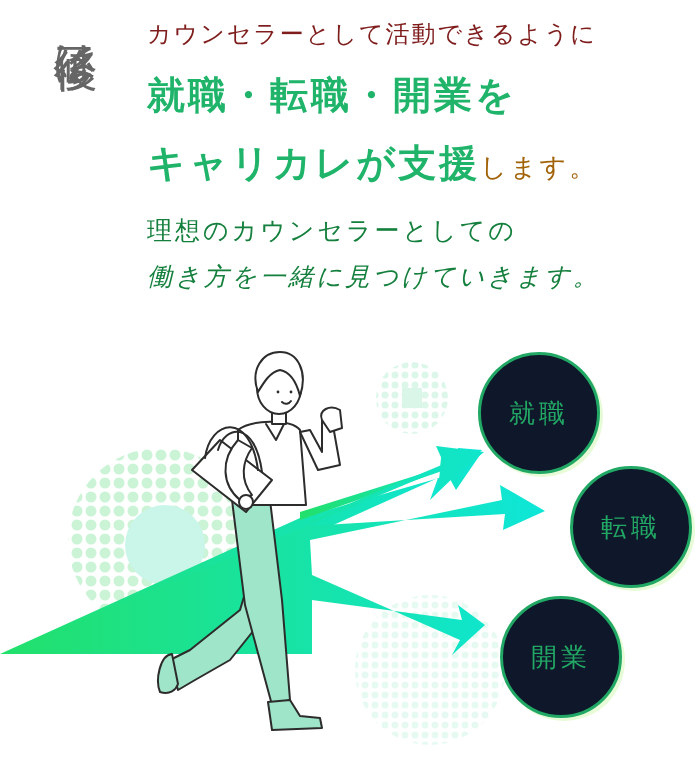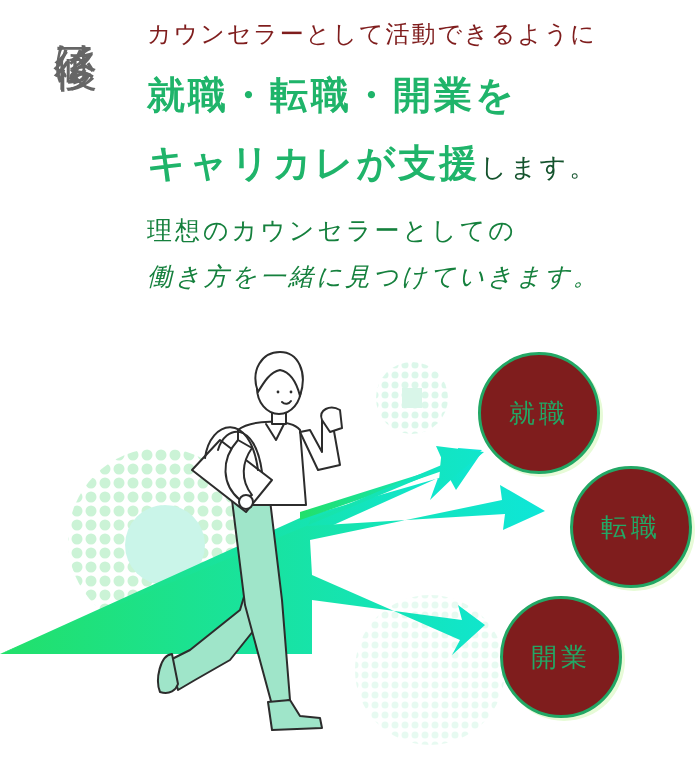--- a/index.html
+++ b/index.html
@@ -7,29 +7,29 @@
          font-family:"DejaVu Sans", "Liberation Sans", sans-serif; color:#5f5f5f; }
   .vertical-title { position:absolute; left:44px; top:14px; width:60px;
          font-size:44px; line-height:56px; color:#666666; letter-spacing:0;
          writing-mode: vertical-rl; text-orientation: upright; height:310px; }
   .intro { position:absolute; left:147px; top:18px; font-size:24px; color:#7f1d1d; letter-spacing:2px; white-space:nowrap; }
   .hl-line { position:absolute; left:147px; white-space:nowrap; font-size:38px; font-weight:bold;
          color:#1fb46a; letter-spacing:3px; }
   .hl-line .mark { position:relative; display:inline-block; }
   .hl-line .mark::before { content:""; position:absolute; left:-4px; right:-8px; bottom:-6px; height:24px;
          background:#f3fb12; transform:skewX(-18deg); z-index:-1; }
-  .hl-line .tail { font-size:26px; font-weight:normal; color:#14532d; letter-spacing:3px; }
+  .hl-line .tail { font-size:26px; font-weight:normal; color:#a16207; letter-spacing:3px; }
   .line1 { top:70px; }
   .line2 { top:138px; }
   .sub { position:absolute; left:147px; font-size:25px; color:#15803d; letter-spacing:3px; white-space:nowrap; }
   .sub1 { top:214px; }
   .sub2 { top:260px;font-style:italic; }
   .art { position:absolute; left:0; top:330px; width:700px; height:446px; }
   .circle { position:absolute; width:122px; height:122px; border-radius:50%;
-         background:#7f1d1d; box-shadow: 3px 3px 0 #e7fbd7; border:3px solid #22a865;
+         background:#0f172a; box-shadow: 3px 3px 0 #e7fbd7; border:3px solid #22a865;
          display:flex; align-items:center; justify-content:center;
          font-size:26px; color:#22a865; letter-spacing:4px; box-sizing:border-box; }
   .c1 { left:478px; top:352px; }
   .c2 { left:570px; top:466px;font-family:Liberation Serif, serif; }
   .c3 { left:500px; top:596px; }
 </style>
 </head>
 <body>
 
 <div class="vertical-title">修了後は、</div>

